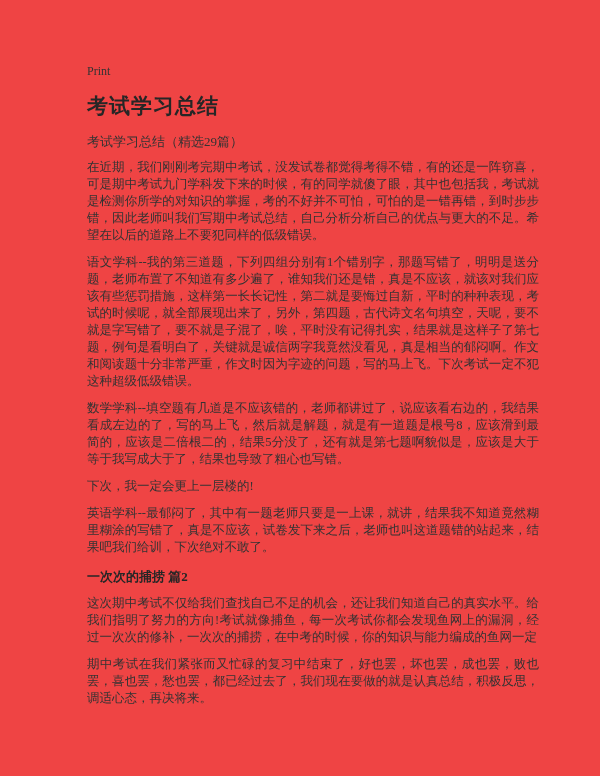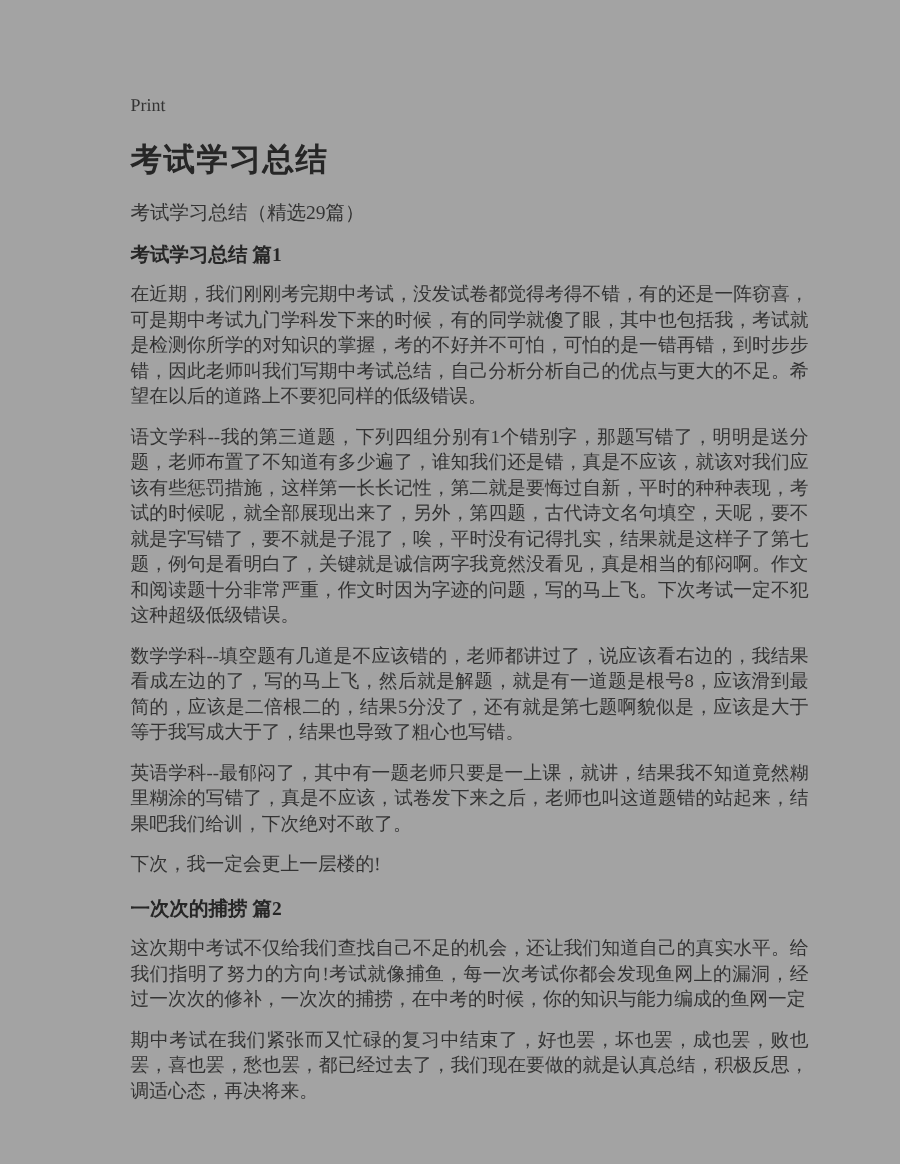--- a/index.html
+++ b/index.html
@@ -12,21 +12,21 @@
     height: 776px;
     overflow: hidden;
     font-family: "Liberation Serif", "DejaVu Serif", serif;
     color: #333333;
   }
   .doc-page {
     box-sizing: border-box;
     width: 600px;
     height: 776px;
     padding: 61px 61px 0 87px;
-    background: #a3a3a3;
+    background: #ef4444;
   }
   .print-label {
     font-size: 12px;
     line-height: 14px;
     color: #333333;
     display: inline-block;
   }
   .doc-title {
     font-size: 21px;
     line-height: 24px;
@@ -63,23 +63,22 @@
 <body>
 
 <div class="doc-page">
   <span class="print-label">Print</span>
 
   <h1 class="doc-title">考试学习总结</h1>
 
   <div class="doc-subtitle">考试学习总结（精选29篇）</div>
 
   <div id="sections">
-      <h2 class="section-heading">考试学习总结 篇1</h2>
       <p class="paragraph">在近期，我们刚刚考完期中考试，没发试卷都觉得考得不错，有的还是一阵窃喜，可是期中考试九门学科发下来的时候，有的同学就傻了眼，其中也包括我，考试就是检测你所学的对知识的掌握，考的不好并不可怕，可怕的是一错再错，到时步步错，因此老师叫我们写期中考试总结，自己分析分析自己的优点与更大的不足。希望在以后的道路上不要犯同样的低级错误。</p>
       <p class="paragraph">语文学科--我的第三道题，下列四组分别有1个错别字，那题写错了，明明是送分题，老师布置了不知道有多少遍了，谁知我们还是错，真是不应该，就该对我们应该有些惩罚措施，这样第一长长记性，第二就是要悔过自新，平时的种种表现，考试的时候呢，就全部展现出来了，另外，第四题，古代诗文名句填空，天呢，要不就是字写错了，要不就是子混了，唉，平时没有记得扎实，结果就是这样子了第七题，例句是看明白了，关键就是诚信两字我竟然没看见，真是相当的郁闷啊。作文和阅读题十分非常严重，作文时因为字迹的问题，写的马上飞。下次考试一定不犯这种超级低级错误。</p>
       <p class="paragraph">数学学科--填空题有几道是不应该错的，老师都讲过了，说应该看右边的，我结果看成左边的了，写的马上飞，然后就是解题，就是有一道题是根号8，应该滑到最简的，应该是二倍根二的，结果5分没了，还有就是第七题啊貌似是，应该是大于等于我写成大于了，结果也导致了粗心也写错。</p>
+      <p class="paragraph">下次，我一定会更上一层楼的!</p>
       <p class="paragraph">英语学科--最郁闷了，其中有一题老师只要是一上课，就讲，结果我不知道竟然糊里糊涂的写错了，真是不应该，试卷发下来之后，老师也叫这道题错的站起来，结果吧我们给训，下次绝对不敢了。</p>
-      <p class="paragraph">下次，我一定会更上一层楼的!</p>
       <h2 class="section-heading">一次次的捕捞 篇2</h2>
       <p class="paragraph">这次期中考试不仅给我们查找自己不足的机会，还让我们知道自己的真实水平。给我们指明了努力的方向!考试就像捕鱼，每一次考试你都会发现鱼网上的漏洞，经过一次次的修补，一次次的捕捞，在中考的时候，你的知识与能力编成的鱼网一定</p>
       <p class="paragraph">期中考试在我们紧张而又忙碌的复习中结束了，好也罢，坏也罢，成也罢，败也罢，喜也罢，愁也罢，都已经过去了，我们现在要做的就是认真总结，积极反思，调适心态，再决将来。</p>
     </div>
 </div>
 
 </body></html>

